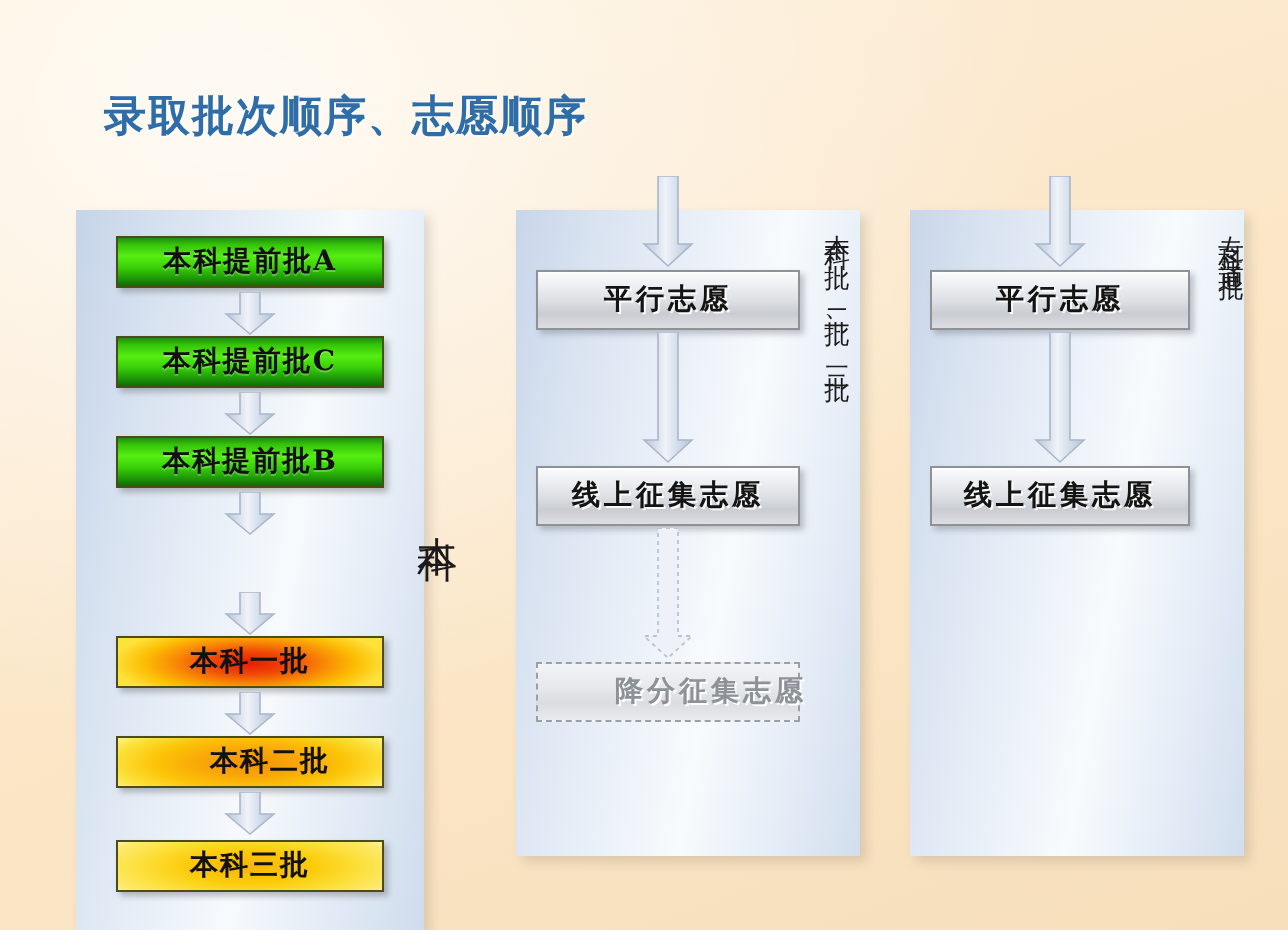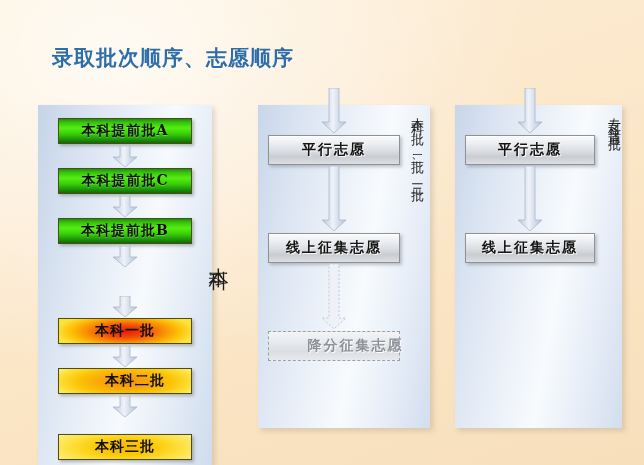--- a/index.html
+++ b/index.html
@@ -208,21 +208,21 @@
       </svg>
   </div>
 
   <div class="fbox lbox g-yellow2" style="top:368px">本科二批</div>
   <div class="arrow" style="left:112px; top:396px; height:22px;">
     <svg width="26" height="22" viewBox="0 0 26 22">
         <path d="M8 0 H18 V11 H25 L13 21 L1 11 H8 Z" fill="url(#ag)" stroke="#aab7cb" stroke-width="0.8"></path>
       </svg>
   </div>
 
-  <div class="fbox lbox g-yellow3" style="top:434px">本科三批</div>
+  <div class="fbox lbox g-yellow3" style="top:420px">本科三批</div>
 
   <div class="vlabel" id="label-benke">本科</div>
 
   <div class="panel" id="panel-mid"></div>
 
   <div class="arrow" style="left:321px; top:88px; height:46px;">
     <svg width="26" height="46" viewBox="0 0 26 46">
         <path d="M8 0 H18 V34 H25 L13 45 L1 34 H8 Z" fill="url(#ag)" stroke="#aab7cb" stroke-width="0.8"></path>
       </svg>
   </div>

